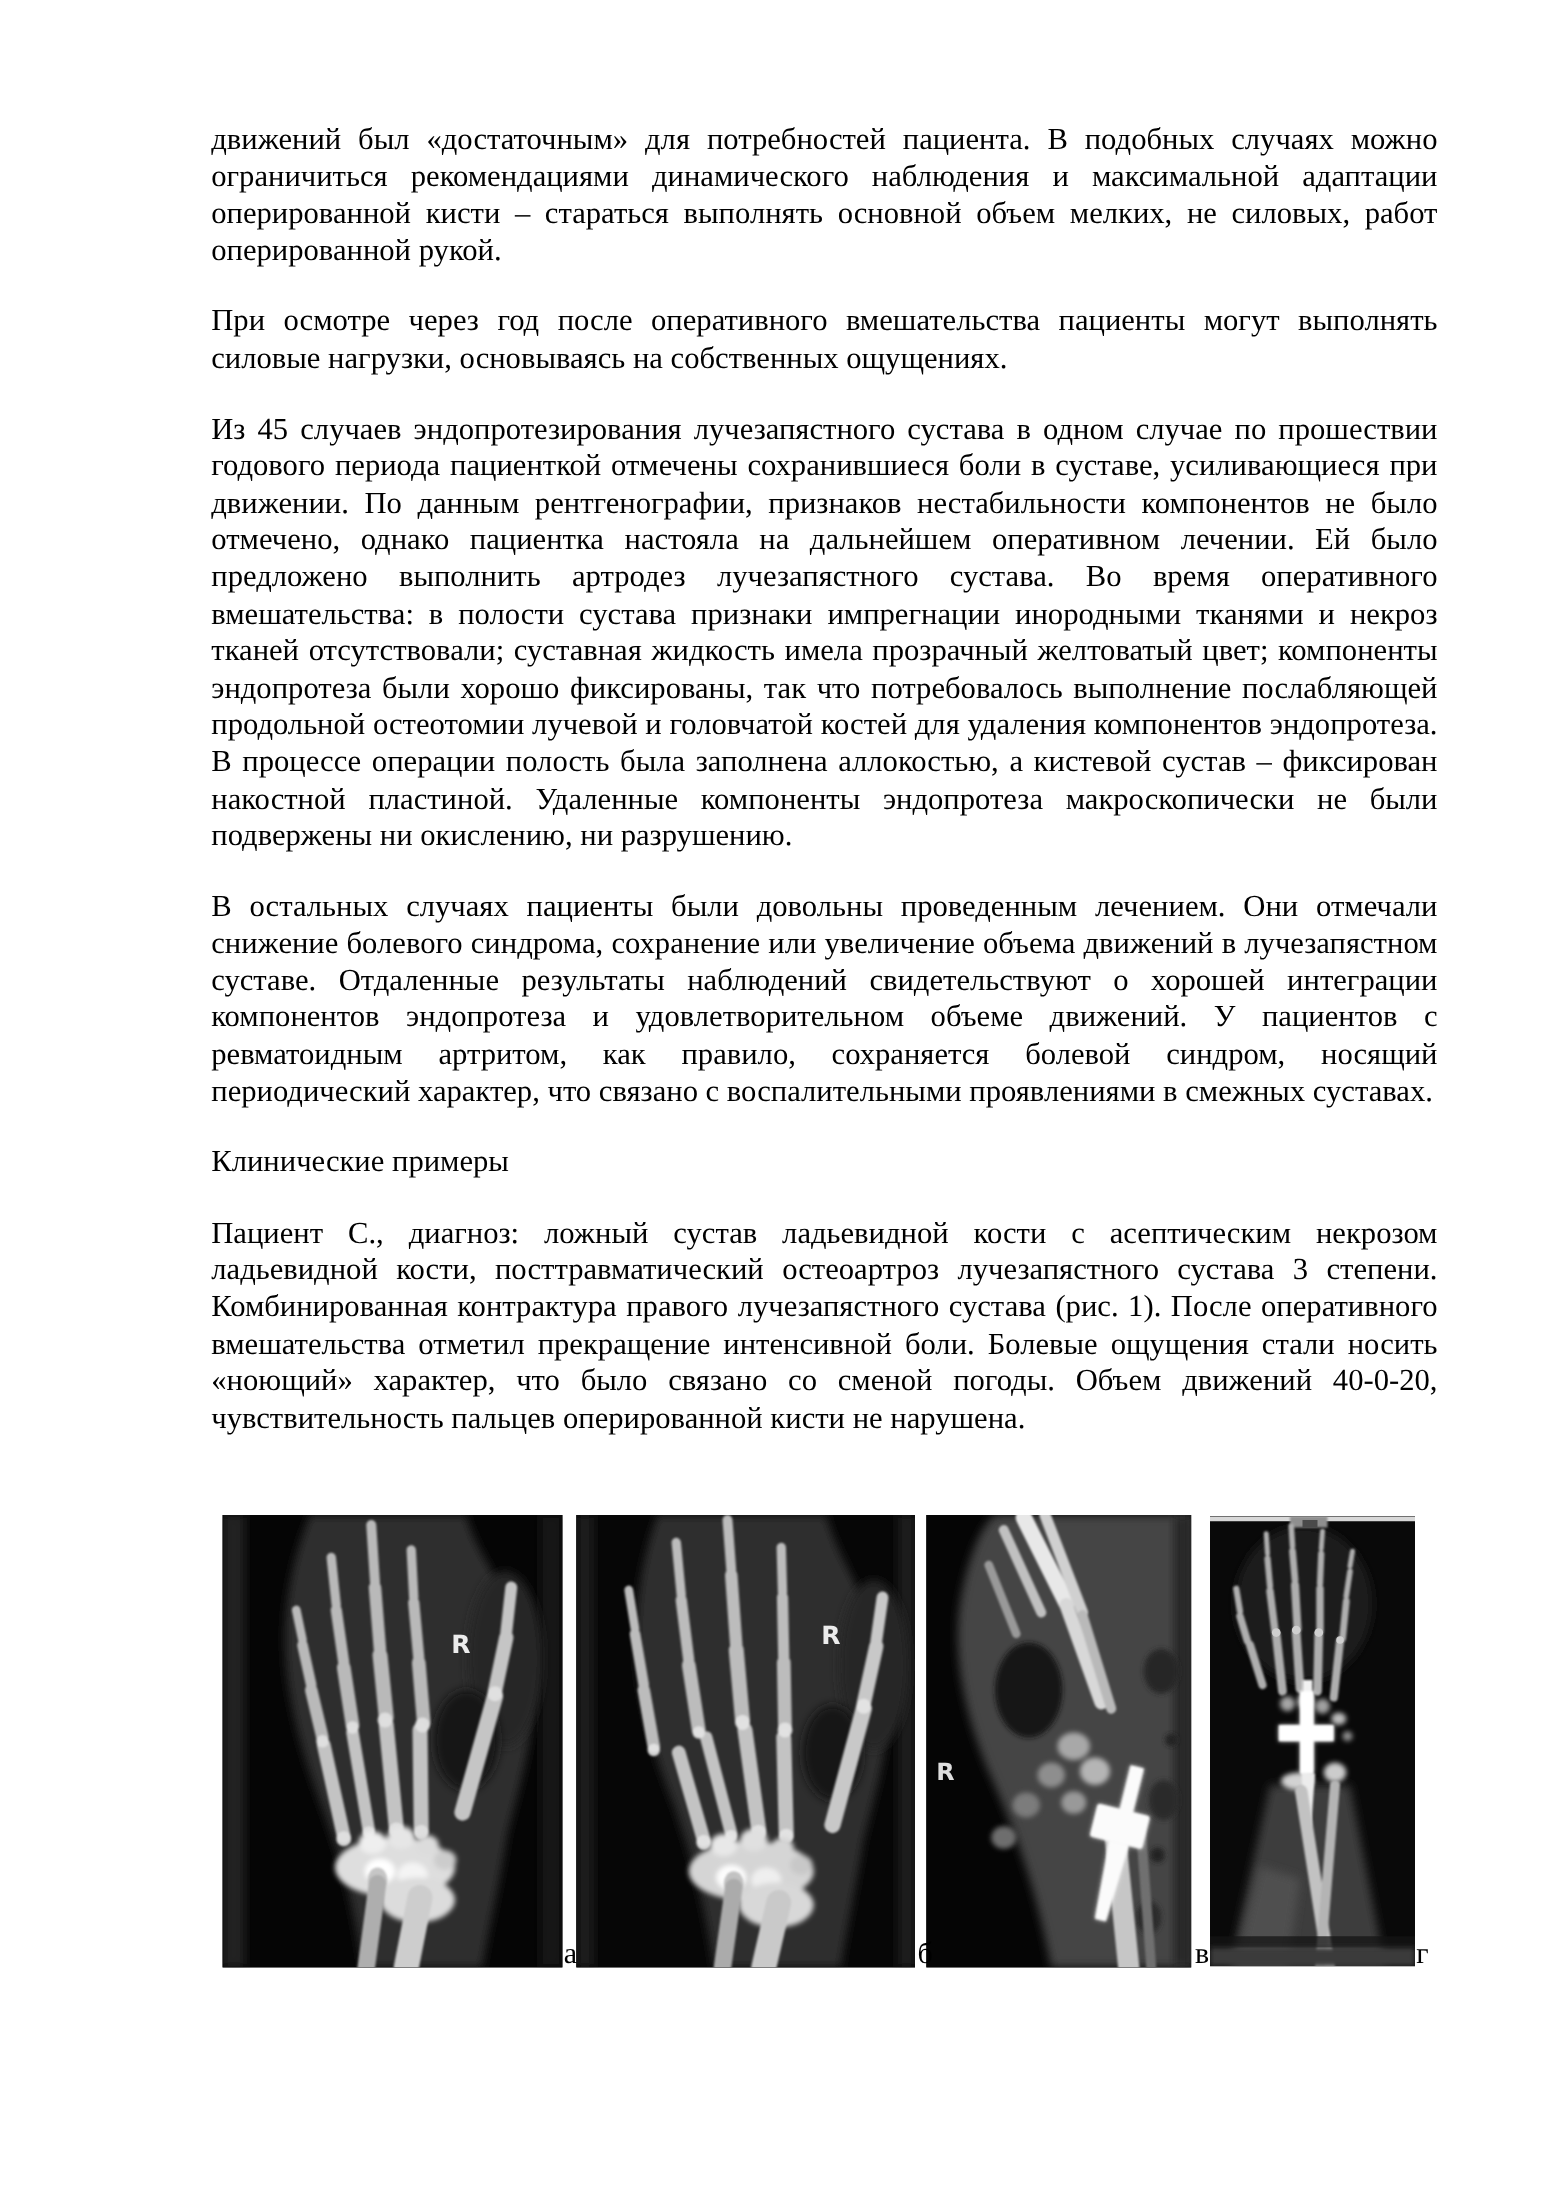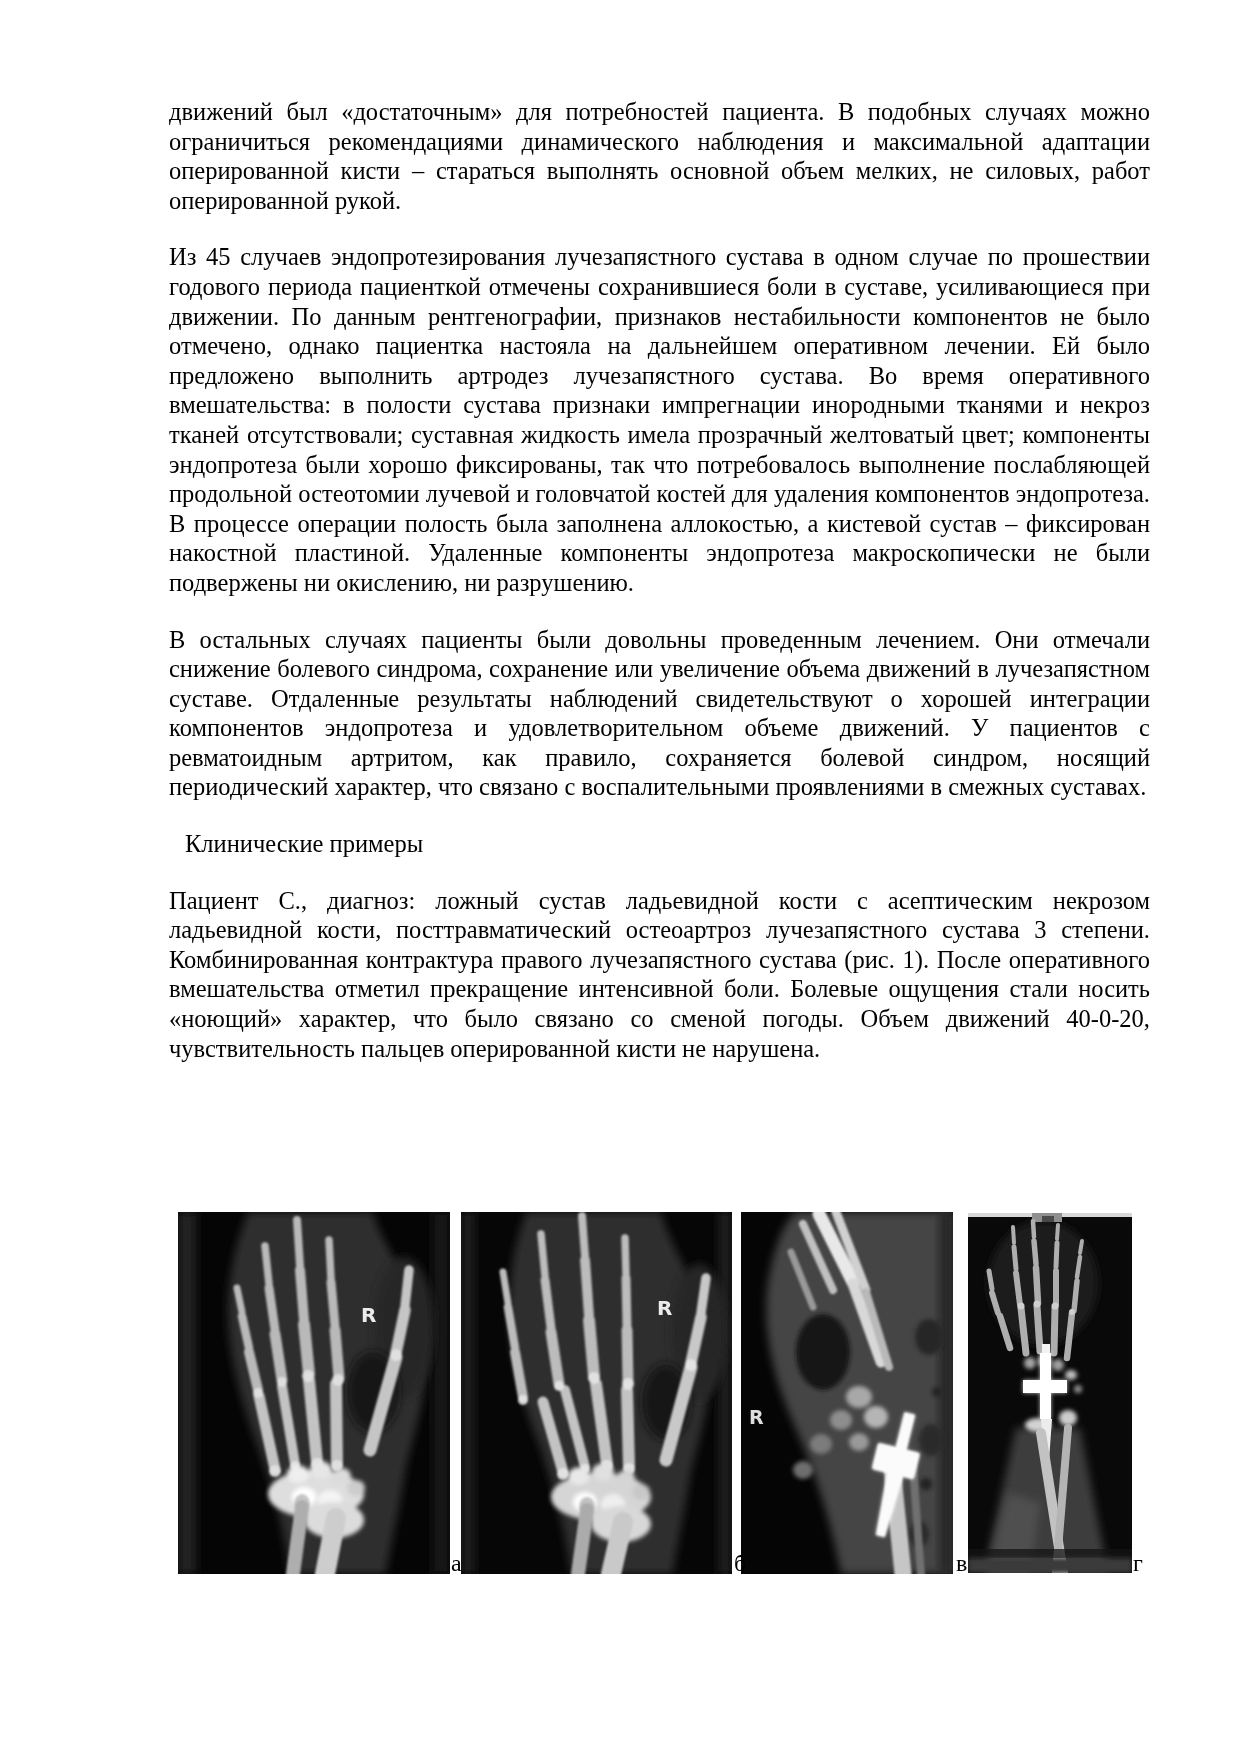--- a/index.html
+++ b/index.html
@@ -14,21 +14,21 @@
     color: #000000;
   }
   .text-col {
     position: absolute;
     left: 169px; top: 97px; width: 981px;
     font-size: 24.5px;
     line-height: 29.6px;
     text-align: justify;
   }
   .text-col p { margin: 0 0 27px 0; }
-  .text-col p.heading { text-align: left; margin-left: 16px; }
+  .text-col p.heading { text-align: left; }
 
   .figure-strip { position: absolute; left: 0; top: 0; width: 1241px; height: 1755px; pointer-events: none; }
   .xray-panel {
     position: absolute; top: 1212px; height: 362px;
     background: #000; overflow: hidden;
   }
   .xray-panel svg { display: block; }
   .panel-a { left: 178px; width: 272px; }
   .panel-b { left: 461px; width: 271px; }
   .panel-v { left: 741px; width: 212px; }
@@ -44,20 +44,21 @@
   .xray-r-text {
     font-family: "DejaVu Sans", "Liberation Sans", sans-serif;
     font-weight: bold;
   }
 </style>
 </head>
 <body>
 
 <div class="text-col">
   <p>движений был «достаточным» для потребностей пациента. В подобных случаях можно ограничиться рекомендациями динамического наблюдения и максимальной адаптации оперированной кисти – стараться выполнять основной объем мелких, не силовых, работ оперированной рукой.</p>
+  <p>При осмотре через год после оперативного вмешательства пациенты могут выполнять силовые нагрузки, основываясь на собственных ощущениях.</p>
   <p>Из 45 случаев эндопротезирования лучезапястного сустава в одном случае по прошествии годового периода пациенткой отмечены сохранившиеся боли в суставе, усиливающиеся при движении. По данным рентгенографии, признаков нестабильности компонентов не было отмечено, однако пациентка настояла на дальнейшем оперативном лечении. Ей было предложено выполнить артродез лучезапястного сустава. Во время оперативного вмешательства: в полости сустава признаки импрегнации инородными тканями и некроз тканей отсутствовали; суставная жидкость имела прозрачный желтоватый цвет; компоненты эндопротеза были хорошо фиксированы, так что потребовалось выполнение послабляющей продольной остеотомии лучевой и головчатой костей для удаления компонентов эндопротеза. В процессе операции полость была заполнена аллокостью, а кистевой сустав – фиксирован накостной пластиной. Удаленные компоненты эндопротеза макроскопически не были подвержены ни окислению, ни разрушению.</p>
   <p>В остальных случаях пациенты были довольны проведенным лечением. Они отмечали снижение болевого синдрома, сохранение или увеличение объема движений в лучезапястном суставе. Отдаленные результаты наблюдений свидетельствуют о хорошей интеграции компонентов эндопротеза и удовлетворительном объеме движений. У пациентов с ревматоидным артритом, как правило, сохраняется болевой синдром, носящий периодический характер, что связано с воспалительными проявлениями в смежных суставах.</p>
   <p class="heading">Клинические примеры</p>
   <p>Пациент С., диагноз: ложный сустав ладьевидной кости с асептическим некрозом ладьевидной кости, посттравматический остеоартроз лучезапястного сустава 3 степени. Комбинированная контрактура правого лучезапястного сустава (рис. 1). После оперативного вмешательства отметил прекращение интенсивной боли. Болевые ощущения стали носить «ноющий» характер, что было связано со сменой погоды. Объем движений 40-0-20, чувствительность пальцев оперированной кисти не нарушена.</p>
 </div>
 
 <div class="figure-strip">
 
   <div class="xray-panel panel-a">
     <svg viewBox="0 0 272 362" width="272" height="362">

